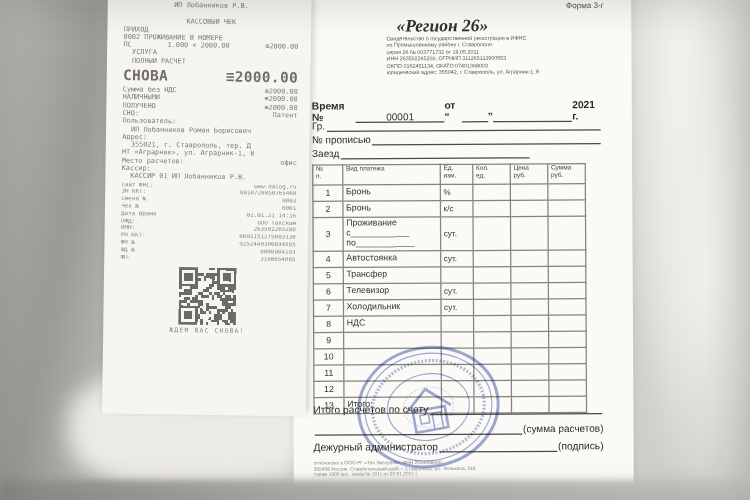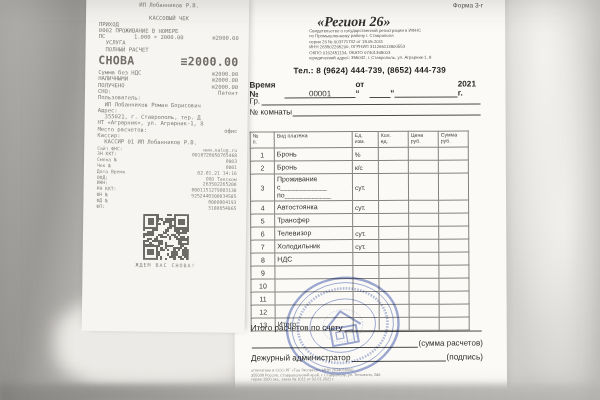--- a/index.html
+++ b/index.html
@@ -357,37 +357,40 @@
     <div class="f-abs f-title">«Регион 26»</div>
     <div class="f-abs f-reg">
 
     <div>Свидетельство о государственной регистрации в ИФНС</div>
         <div>по Промышленному району г. Ставрополя</div>
         <div>серия 26 № 003771732 от 19.05.2011</div>
         <div>ИНН 263502265200, ОГРНИП 311265113900553</div>
         <div>ОКПО 0162451134, ОКАТО 07401368003</div>
         <div>юридический адрес: 355042, г. Ставрополь, ул. Аграрник-1, 8</div>
       </div>
-    <div class="f-abs f-phone">Тел.: 8 (9624) 444-739, (8652) 444-739</div>
 
     <div class="f-abs f-line f-account">
       <span class="f-label">Время №</span>
       <span class="ul num" style="width:76px">00001</span>
       <span class="f-label">от “</span>
       <span class="ul" style="width:22px"></span>
       <span class="f-label">”</span>
       <span class="ul" style="width:68px"></span>
       <span class="f-label">2021 г.</span>
     </div>
     <div class="f-abs f-line f-guest">
       <span class="f-label">Гр.</span>
       <span class="grow"></span>
     </div>
     <div class="f-abs f-line f-room">
-      <span class="f-label">№ комнаты</span>
+      <span class="f-label">№ прописью</span>
+      <span class="grow"></span>
+    </div>
+    <div class="f-abs f-line f-arrive">
+      <span class="f-label">Заезд</span>
       <span class="grow"></span>
     </div>
 
     <table class="bill">
       <colgroup>
         <col style="width:24px">
           <col style="width:78px">
           <col style="width:26px">
         <col style="width:30px">
           <col style="width:30px">

